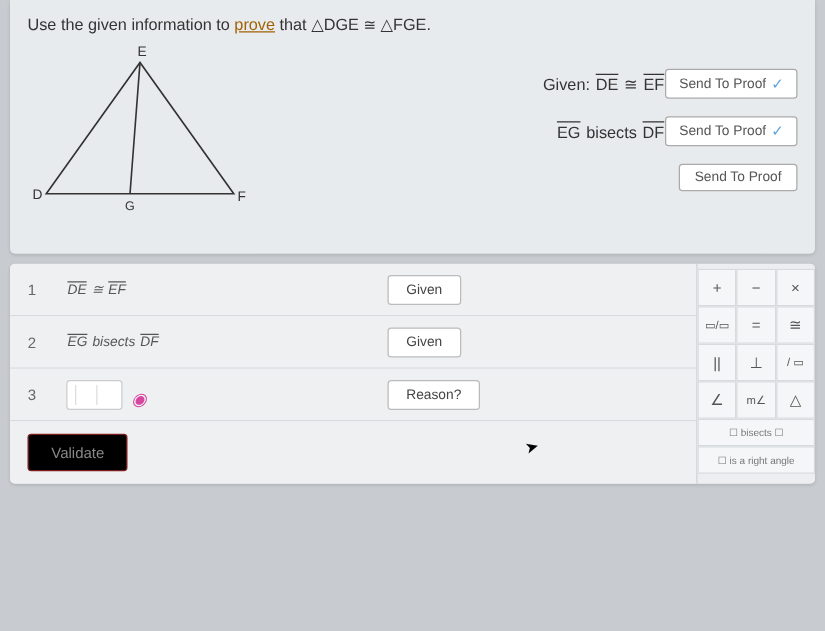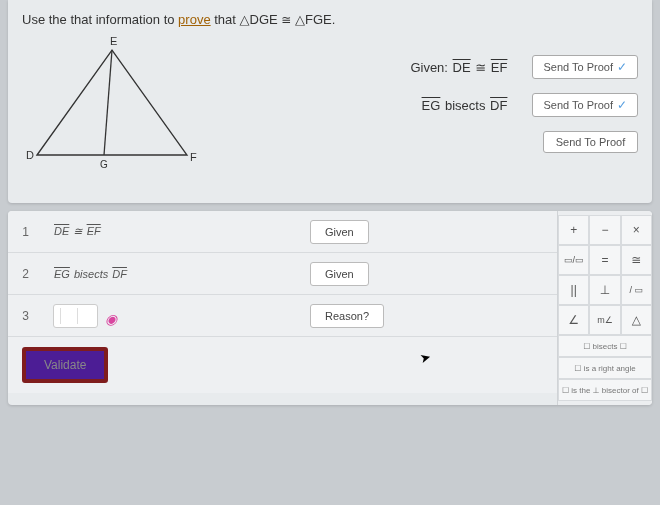--- a/index.html
+++ b/index.html
@@ -12,21 +12,21 @@
     .given-section { display: flex; gap: 20px; }
     .triangle-area { width: 180px; height: 150px; position: relative; }
     .triangle-svg { width: 100%; height: 100%; }
     
     .info-area { flex: 1; padding-top: 20px; }
     .info-row { display: flex; align-items: center; justify-content: flex-end; margin-bottom: 14px; font-size: 13px; color: #333; }
     .info-row .label { text-align: right; }
     .overline { text-decoration: overline; display: inline-block; padding: 0 1px; }
     .congr { font-size: 12px; }
     
-    .send-btn { background: #fff; border: 1px solid #aaa; border-radius: 3px; padding: 4px 10px; font-size: 11px; color: #555; cursor: pointer; min-width: 95px; display: flex; align-items: center; justify-content: center; gap: 4px; margin-left: 24px; }
+    .send-btn { background: #fff; border: 1px solid #aaa; border-radius: 3px; padding: 4px 10px; font-size: 11px; color: #555; cursor: pointer; min-width: 95px; display: flex; align-items: center; justify-content: center; gap: 4px; }
     .check { color: #5aa0e0; font-size: 12px; }
     
     .proof-card { background: #e8ebed; margin: 0 8px 0 8px; border-radius: 4px; box-shadow: 0 1px 3px rgba(0,0,0,0.15); overflow: hidden; display: flex; }
     .proof-left { flex: 1; }
     .tool-right { width: 95px; background: #eceef0; border-left: 1px solid #d0d3d6; padding: 4px 0; }
     
     .table-header { display: flex; background: #0a8a8f; color: #fff; font-size: 12px; }
     .col-num { width: 35px; }
     .col-stmt { flex: 1; padding: 10px 14px; }
     .col-reason { flex: 1; padding: 10px 14px; }
@@ -36,35 +36,35 @@
     .row-stmt { flex: 1; padding: 8px 10px; font-size: 11px; color: #555; font-style: italic; }
     .row-reason { flex: 1; padding: 8px 10px; }
     
     .reason-btn { background: #fff; border: 1px solid #bbb; border-radius: 3px; padding: 5px 14px; font-size: 11px; color: #444; cursor: pointer; }
     
     .stmt-box { display: inline-flex; align-items: center; gap: 3px; border: 1px solid #ccc; border-radius: 3px; padding: 3px 6px; background: #fff; height: 24px; }
     .stmt-box .slot { width: 14px; height: 16px; border-left: 1px solid #ddd; }
     .book-icon { color: #d946a0; font-size: 14px; margin-left: 4px; }
     
     .validate-row { padding: 10px 14px; background: #eef0f2; }
-    .validate-btn { background: #4c1d95; border: 4px solid #7f1d1d; border-radius: 3px; padding: 7px 18px; font-size: 12px; color: #888; cursor: pointer; }
+    .validate-btn { background: #000000; border: 1px solid #7f1d1d; border-radius: 3px; padding: 7px 18px; font-size: 12px; color: #888; cursor: pointer; }
     
     .tool-grid { display: grid; grid-template-columns: repeat(3, 1fr); gap: 0; }
     .tool-cell { border: 1px solid #d8dbde; height: 30px; display: flex; align-items: center; justify-content: center; font-size: 12px; color: #555; background: #f5f6f7; cursor: pointer; }
     .tool-cell.small { font-size: 9px; }
     .tool-wide { grid-column: span 3; font-size: 8px; padding: 4px 2px; height: 22px; color: #777; }
     
     .cursor-icon { position: absolute; left: 420px; top: 350px; font-size: 13px; color: #000; pointer-events: none; transform: rotate(-15deg); }
   </style>
 </head>
 <body>
 
 <div class="top-card">
   <div class="prompt">
-    <span>Use the that information to </span><span class="underline">prove</span><span> that </span><span>△DGE</span> <span class="congr">≅</span> <span>△FGE</span><span>.</span>
+    <span>Use the given information to </span><span class="underline">prove</span><span> that </span><span>△DGE</span> <span class="congr">≅</span> <span>△FGE</span><span>.</span>
   </div>
 
   <div class="given-section">
     <div class="triangle-area">
       <svg class="triangle-svg" viewBox="0 0 180 150">
         <polygon points="15,120 90,15 165,120" fill="none" stroke="#333" stroke-width="1.3"></polygon>
         <line x1="82" y1="120" x2="90" y2="15" stroke="#333" stroke-width="1.3"></line>
         <text x="4" y="124" font-size="11" fill="#333">D</text>
         <text x="88" y="10" font-size="11" fill="#333">E</text>
         <text x="168" y="126" font-size="11" fill="#333">F</text>
@@ -141,18 +141,17 @@
       <div class="tool-cell">=</div>
       <div class="tool-cell">≅</div>
       <div class="tool-cell">||</div>
       <div class="tool-cell">⊥</div>
       <div class="tool-cell small">/ ▭</div>
       <div class="tool-cell">∠</div>
       <div class="tool-cell small">m∠</div>
       <div class="tool-cell">△</div>
       <div class="tool-cell tool-wide">☐ bisects ☐</div>
       <div class="tool-cell tool-wide">☐ is a right angle</div>
-      <div class="tool-cell tool-wide">☐ is the ⊥ bisector of ☐</div>
     </div>
   </div>
 </div>
 
 <div class="cursor-icon">➤</div>
 
 </body></html>

